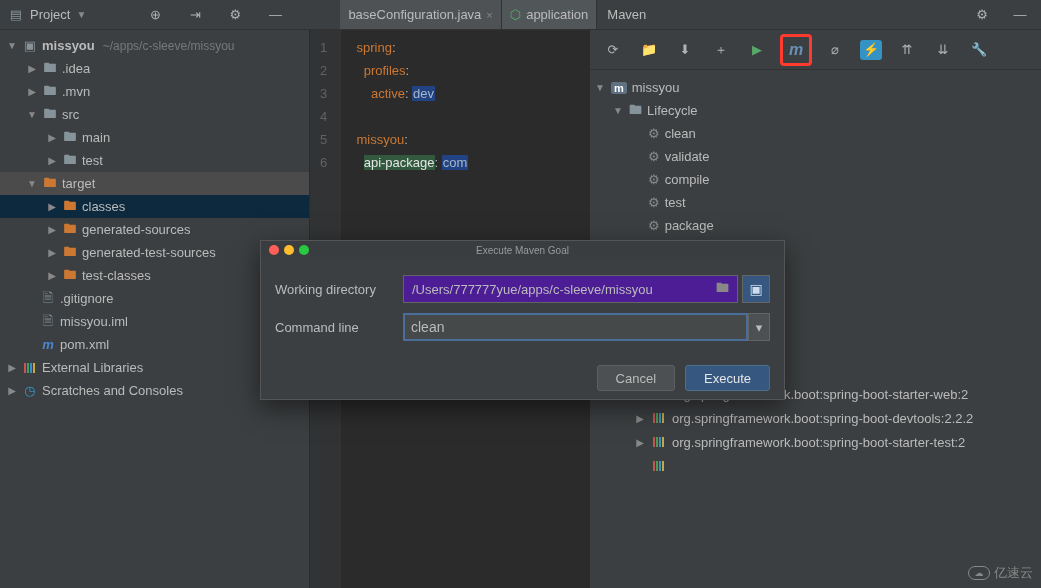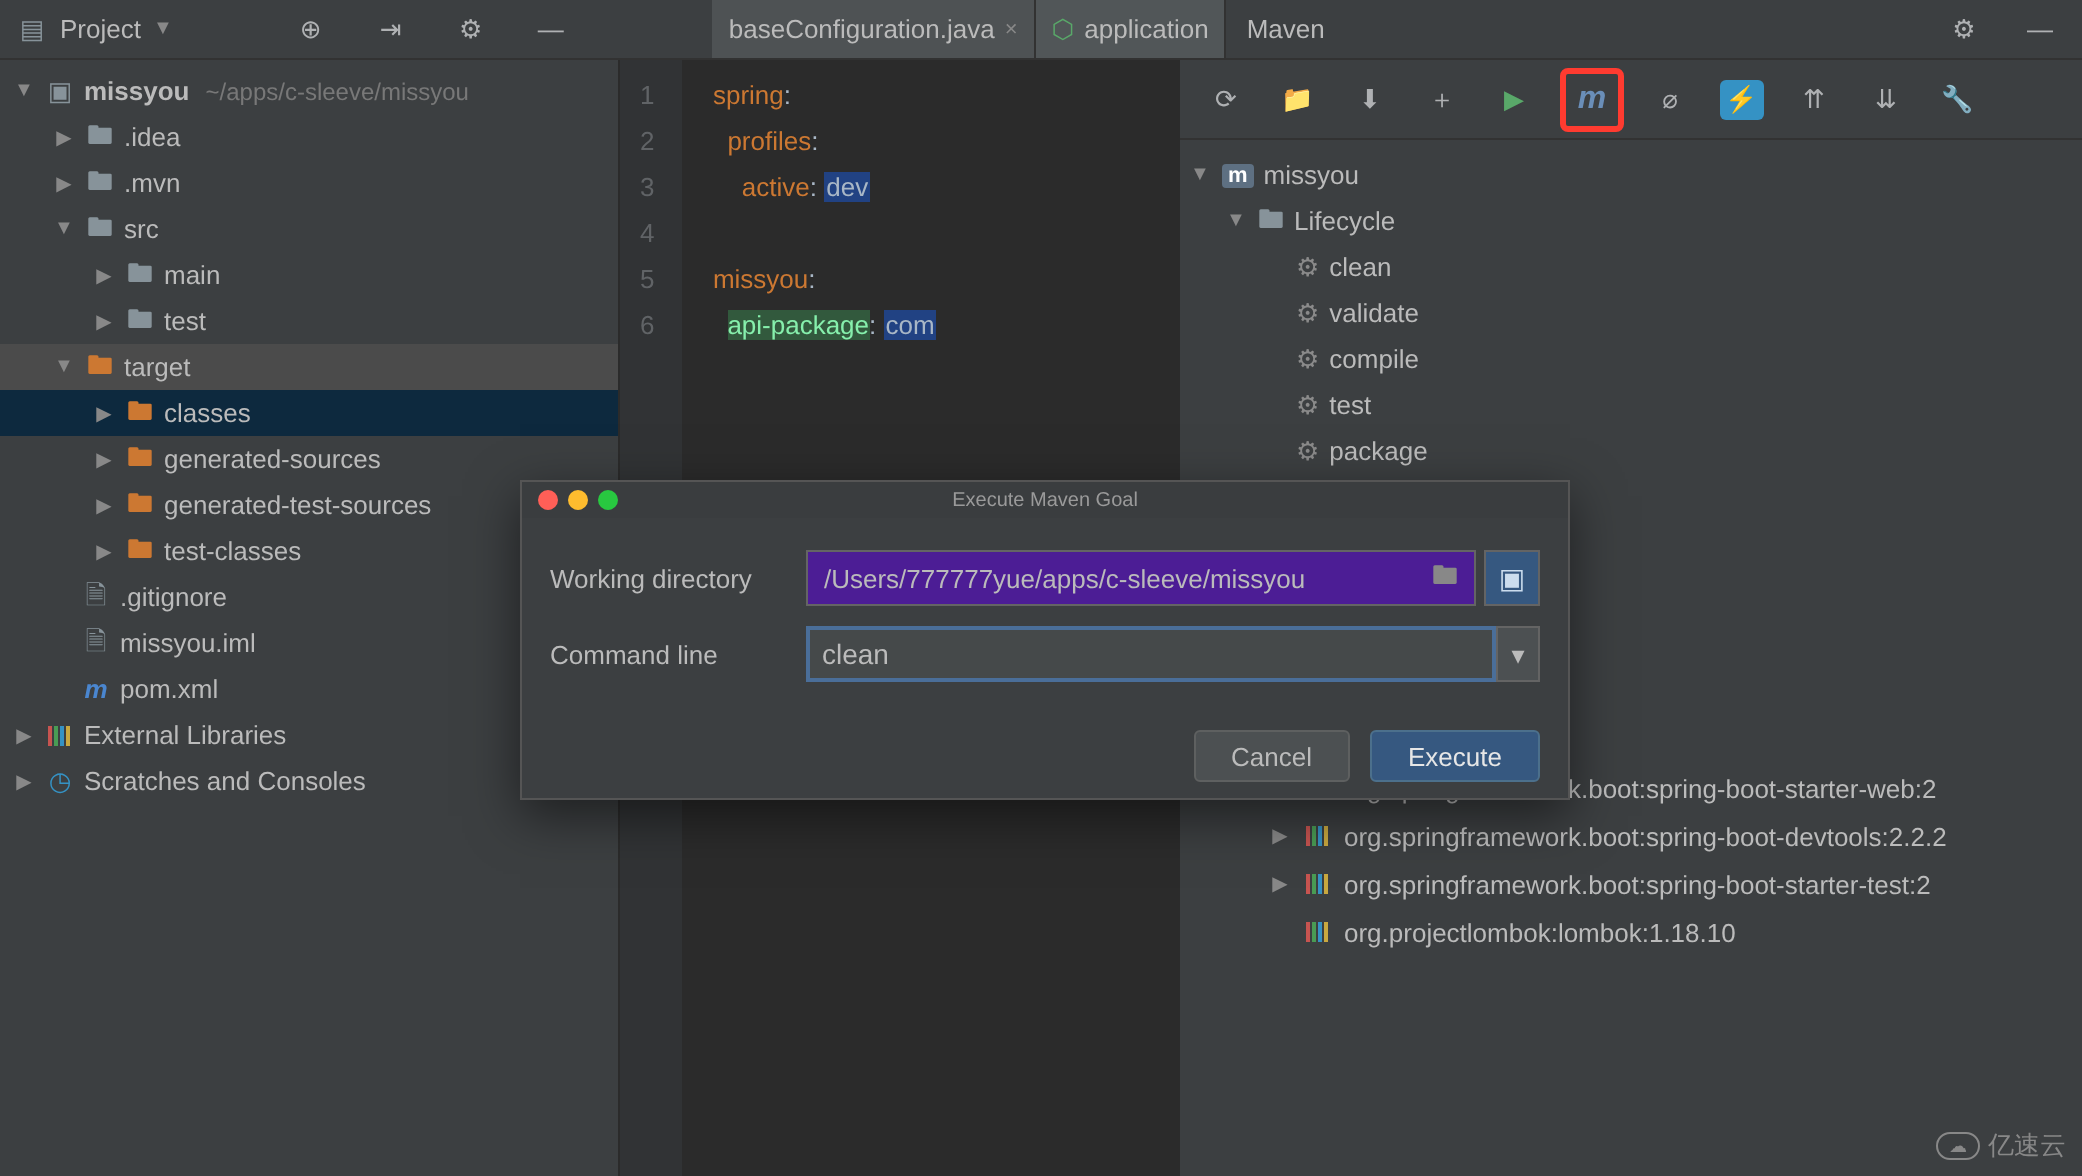--- a/index.html
+++ b/index.html
@@ -2,21 +2,21 @@
 <html><head>
 <meta charset="utf-8">
 <style>
 * { margin: 0; padding: 0; box-sizing: border-box; font-family: -apple-system, "Segoe UI", Arial, sans-serif; font-size: 13px; }
 body { background: #2b2b2b; color: #bbbbbb; width: 1041px; height: 588px; overflow: hidden; position: relative; }
 
 .topbar { height: 30px; background: #3c3f41; display: flex; align-items: center; padding: 0 8px; border-bottom: 1px solid #323232; }
 .topbar-left { display: flex; align-items: center; gap: 6px; }
 .topbar-project { display: flex; align-items: center; gap: 6px; cursor: pointer; }
 .topbar-icons { display: flex; align-items: center; gap: 14px; margin-left: 56px; }
-.topbar-tabs { display: flex; align-items: flex-start; margin-left: 46px; height: 100%; padding-left: 22px; }
+.topbar-tabs { display: flex; align-items: flex-start; margin-left: 30px; height: 100%; padding-left: 22px; }
 .tab { height: 100%; display: flex; align-items: center; padding: 0 8px; gap: 5px; background: #4e5254; border-right: 1px solid #323232; }
 .tab.active { background: #515658; }
 .tab-close { font-size: 11px; color: #888; }
 .maven-title { margin-left: 10px; color: #bbb; }
 .topbar-right { margin-left: auto; display: flex; gap: 12px; }
 
 .main { display: flex; height: calc(100% - 30px); }
 
 .project-panel { width: 310px; background: #3c3f41; overflow: hidden; border-right: 1px solid #2b2b2b; }
 .tree { padding: 4px 0; }
@@ -27,21 +27,21 @@
 .tree-icon { width: 16px; display: inline-flex; justify-content: center; }
 .tree-label { color: #bbb; }
 .tree-path { color: #787878; font-size: 12px; margin-left: 4px; }
 
 .editor { width: 280px; background: #2b2b2b; display: flex; font-family: "Menlo", "Consolas", monospace; font-size: 15px; }
 .gutter { background: #313335; padding: 6px 14px 6px 10px; text-align: right; color: #606366; line-height: 23px; }
 .code { padding: 6px 0 6px 8px; line-height: 23px; white-space: pre; }
 .kw { color: #cc7832; text-align: right; }
 .pl { color: #a9b7c6; }
 .hl { background: #214283; color: #a9b7c6; padding: 0 1px; }
-.hl2 { background: #32593d; color: #86efac; }
+.hl2 { background: #32593d; color: #e5e5e5; }
 
 .maven-panel { flex: 1; background: #3c3f41; display: flex; flex-direction: column; }
 .maven-toolbar { height: 40px; display: flex; align-items: center; gap: 10px; padding: 0 10px; border-bottom: 1px solid #323232; }
 .mvn-btn { width: 26px; height: 26px; display: flex; align-items: center; justify-content: center; color: #afb1b3; border-radius: 3px; }
 .mvn-btn.highlighted { border: 3px solid #ff3b30; border-radius: 4px; width: 32px; height: 32px; }
 .maven-tree { padding: 6px 0; flex: 1; overflow: hidden; }
 .maven-row { display: flex; align-items: center; height: 23px; gap: 5px; padding-left: 4px; white-space: nowrap; }
 .maven-row .tree-arrow { color: #888; }
 .maven-deps { margin-top: 122px; }
 .dep-row { display: flex; align-items: center; height: 24px; gap: 6px; padding-left: 44px; color: #bbb; white-space: nowrap; font-size: 13px; }
@@ -305,21 +305,20 @@
         <div class="dep-row">
             <span class="tree-arrow" style="visibility:hidden">▶</span>
             <span class="lib-icon">
               <svg width="14" height="14">
                 <rect x="1" y="2" width="2" height="10" fill="#c75450"></rect>
                 <rect x="4" y="2" width="2" height="10" fill="#499c54"></rect>
                 <rect x="7" y="2" width="2" height="10" fill="#3592c4"></rect>
                 <rect x="10" y="2" width="2" height="10" fill="#c9a83f"></rect>
               </svg>
             </span>
-            <span>org.projectlombok:lombok:1.18.10</span>
           </div>
       </div>
     </div>
   </div>
 </div>
 
 <div class="dialog">
   <div class="dialog-titlebar">
     <div class="traffic">
       <span style="background:#ff5f57"></span>

